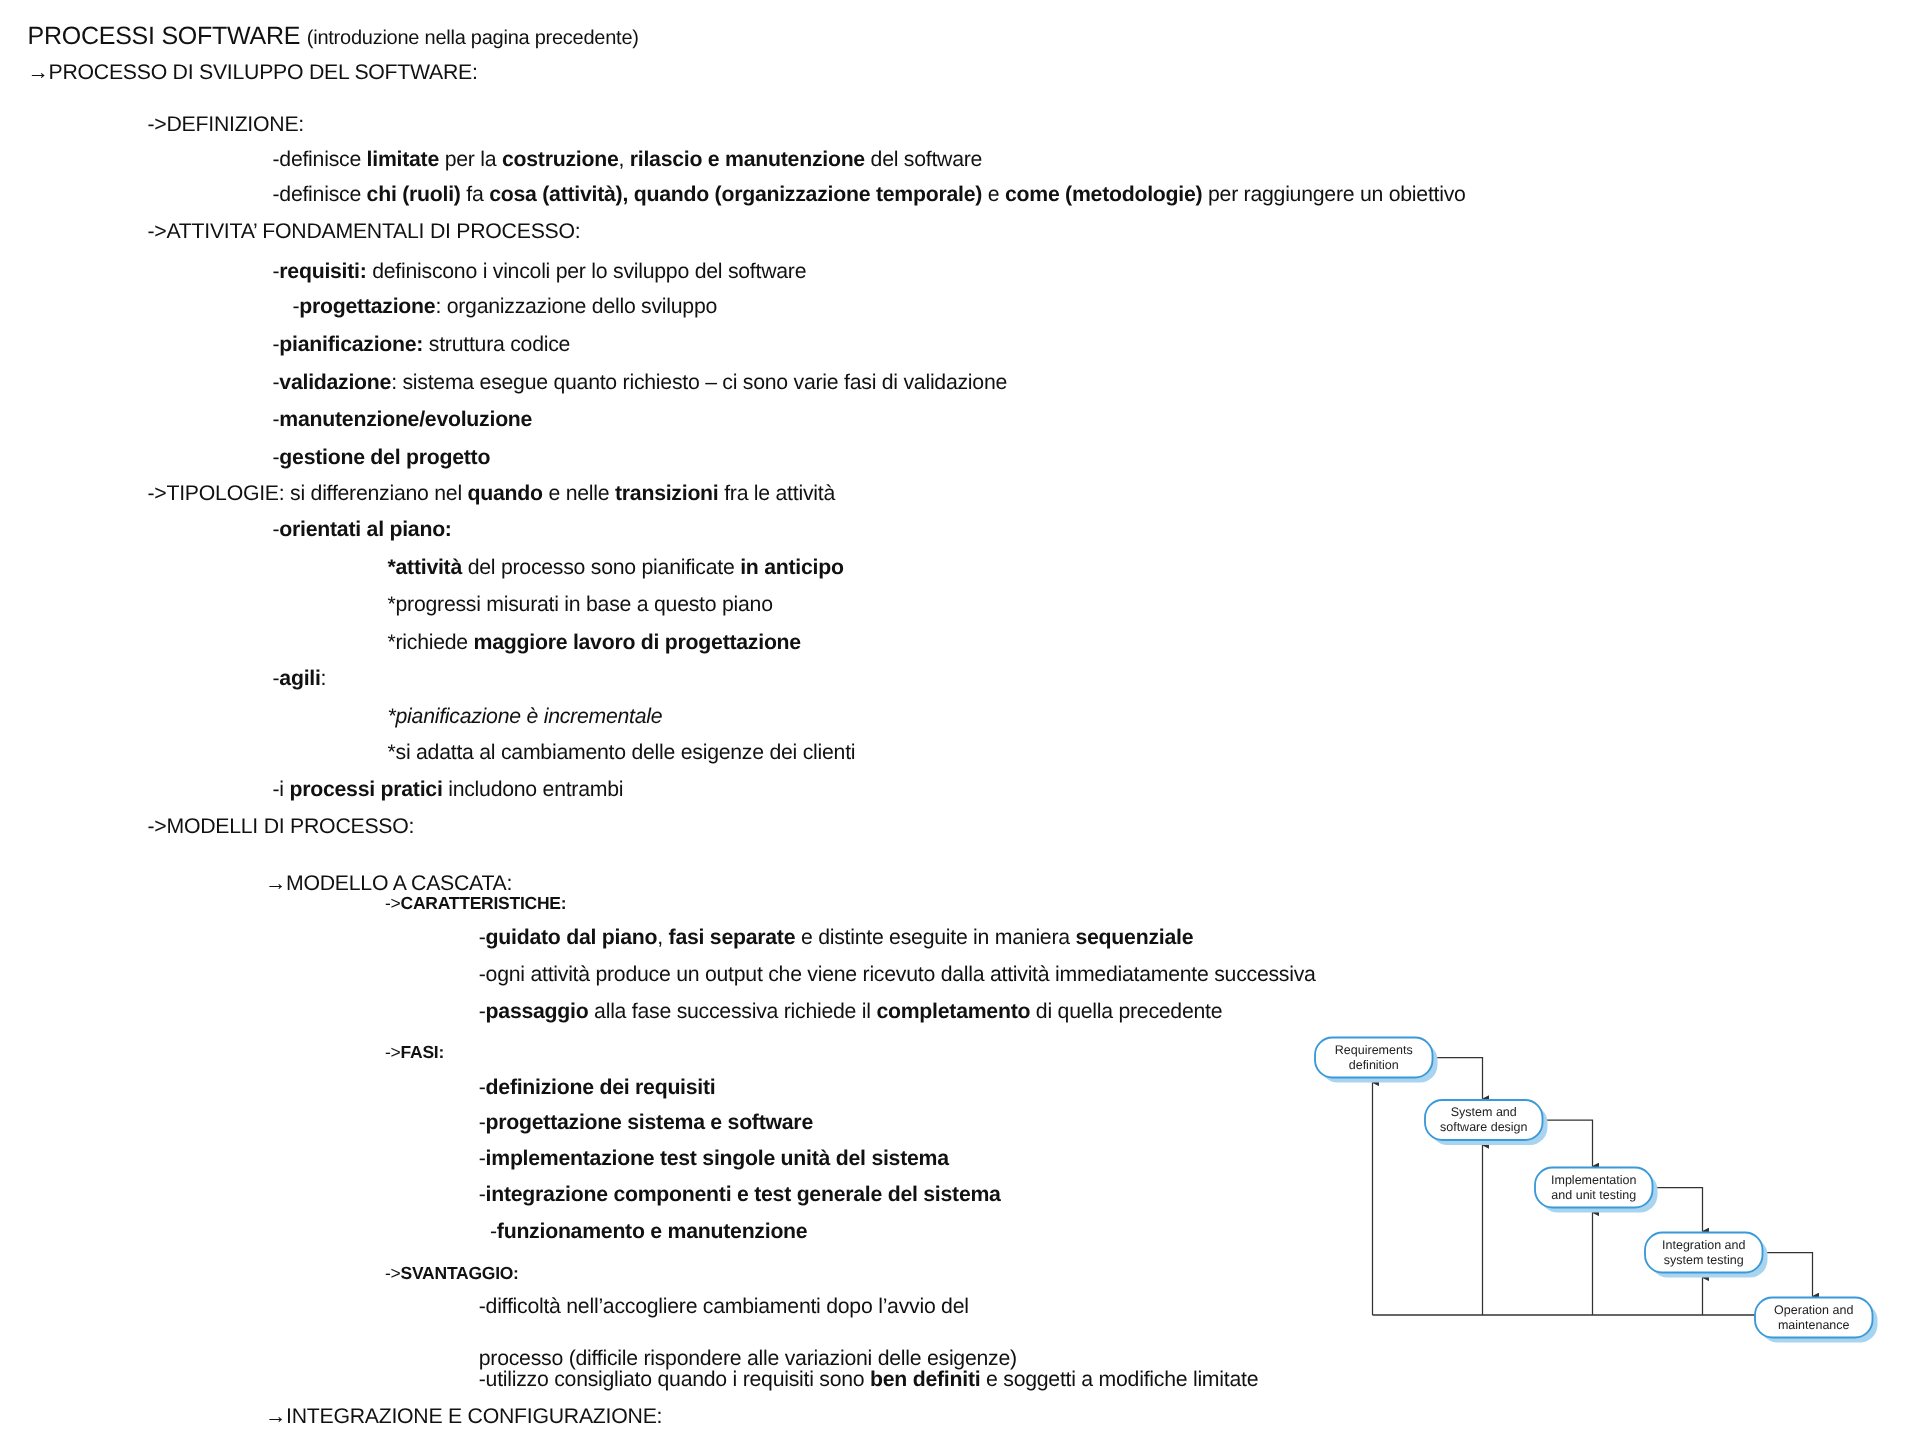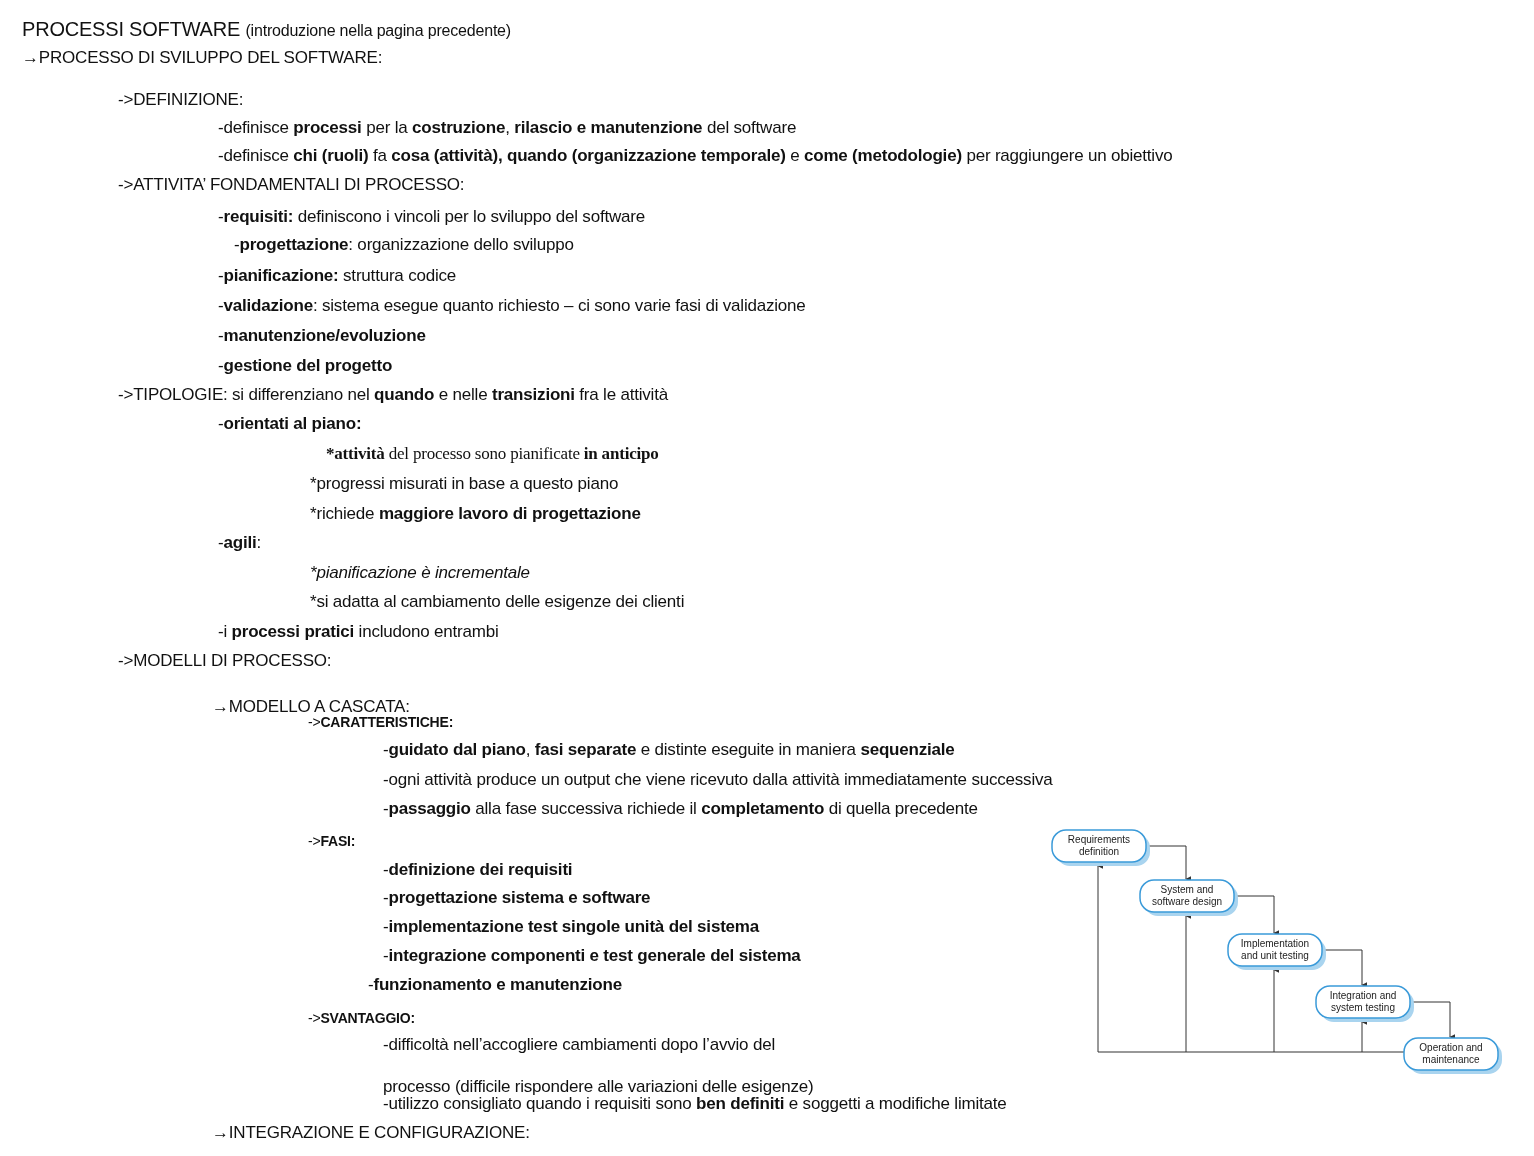--- a/index.html
+++ b/index.html
@@ -14,50 +14,50 @@
   #diagram { position: absolute; left: 1040px; top: 820px; width: 470px; height: 260px; }
 </style>
 </head>
 <body>
 
 <div id="doc">
   <div class="ln title" style="left:22px; top:18px;"><span>PROCESSI SOFTWARE</span> <span class="sub">(introduzione nella pagina precedente)</span></div>
   <div class="ln lvl2" style="left:22px; top:47px;"><span>→</span><span>PROCESSO DI SVILUPPO DEL SOFTWARE:</span></div>
   <div id="lines">
       <div class="ln" style="left: 118px; top: 89px;"><span>-&gt;DEFINIZIONE:</span></div>
-      <div class="ln" style="left: 218px; top: 117px;"><span>-definisce </span><b>processi</b><span> per la </span><b>costruzione</b><span>, </span><b>rilascio e manutenzione</b><span> del software</span></div>
+      <div class="ln" style="left: 218px; top: 117px;"><span>-definisce </span><b>limitate</b><span> per la </span><b>costruzione</b><span>, </span><b>rilascio e manutenzione</b><span> del software</span></div>
       <div class="ln" style="left: 218px; top: 145px;"><span>-definisce </span><b>chi (ruoli)</b><span> fa </span><b>cosa (attività), quando (organizzazione temporale)</b><span> e </span><b>come (metodologie)</b><span> per raggiungere un obiettivo</span></div>
       <div class="ln" style="left: 118px; top: 174px;"><span>-&gt;ATTIVITA’ FONDAMENTALI DI PROCESSO:</span></div>
       <div class="ln" style="left: 218px; top: 206px;"><span>-</span><b>requisiti:</b><span> definiscono i vincoli per lo sviluppo del software</span></div>
       <div class="ln" style="left: 218px; top: 234px; margin-left: 16px;"><span>-</span><b>progettazione</b><span>: organizzazione dello sviluppo</span></div>
       <div class="ln" style="left: 218px; top: 265px;"><span>-</span><b>pianificazione:</b><span> struttura codice</span></div>
       <div class="ln" style="left: 218px; top: 295px;"><span>-</span><b>validazione</b><span>: sistema esegue quanto richiesto – ci sono varie fasi di validazione</span></div>
       <div class="ln" style="left: 218px; top: 325px;"><span>-</span><b>manutenzione/evoluzione</b></div>
       <div class="ln" style="left: 218px; top: 355px;"><span>-</span><b>gestione del progetto</b></div>
       <div class="ln" style="left: 118px; top: 384px;"><span>-&gt;TIPOLOGIE: si differenziano nel </span><b>quando</b><span> e nelle </span><b>transizioni</b><span> fra le attività</span></div>
       <div class="ln" style="left: 218px; top: 413px;"><span>-</span><b>orientati al piano:</b></div>
-      <div class="ln" style="left: 326px; top: 443px; font-family: Liberation Serif, serif;"><b>*attività</b><span> del processo sono pianificate </span><b>in anticipo</b></div>
+      <div class="ln" style="left: 310px; top: 443px;"><b>*attività</b><span> del processo sono pianificate </span><b>in anticipo</b></div>
       <div class="ln" style="left: 310px; top: 473px;"><span>*progressi misurati in base a questo piano</span></div>
       <div class="ln" style="left: 310px; top: 503px;"><span>*richiede </span><b>maggiore lavoro di progettazione</b></div>
       <div class="ln" style="left: 218px; top: 532px;"><span>-</span><b>agili</b><span>:</span></div>
       <div class="ln" style="left: 310px; top: 562px; font-style: italic;"><span>*pianificazione è incrementale</span></div>
       <div class="ln" style="left: 310px; top: 591px;"><span>*si adatta al cambiamento delle esigenze dei clienti</span></div>
       <div class="ln" style="left: 218px; top: 621px;"><span>-i </span><b>processi pratici</b><span> includono entrambi</span></div>
       <div class="ln" style="left: 118px; top: 650px;"><span>-&gt;MODELLI DI PROCESSO:</span></div>
       <div class="ln" style="left: 212px; top: 696px;"><span>→MODELLO A CASCATA:</span></div>
       <div class="ln small" style="left: 308px; top: 711px;"><span>-&gt;</span><b>CARATTERISTICHE:</b></div>
       <div class="ln" style="left: 383px; top: 739px;"><span>-</span><b>guidato dal piano</b><span>, </span><b>fasi separate</b><span> e distinte eseguite in maniera </span><b>sequenziale</b></div>
       <div class="ln" style="left: 383px; top: 769px;"><span>-ogni attività produce un output che viene ricevuto dalla attività immediatamente successiva</span></div>
       <div class="ln" style="left: 383px; top: 798px;"><span>-</span><b>passaggio</b><span> alla fase successiva richiede il </span><b>completamento</b><span> di quella precedente</span></div>
       <div class="ln small" style="left: 308px; top: 830px;"><span>-&gt;</span><b>FASI:</b></div>
       <div class="ln" style="left: 383px; top: 859px;"><span>-</span><b>definizione dei requisiti</b></div>
       <div class="ln" style="left: 383px; top: 887px;"><span>-</span><b>progettazione sistema e software</b></div>
       <div class="ln" style="left: 383px; top: 916px;"><span>-</span><b>implementazione test singole unità del sistema</b></div>
       <div class="ln" style="left: 383px; top: 945px;"><span>-</span><b>integrazione componenti e test generale del sistema</b></div>
-      <div class="ln" style="left: 368px; top: 974px;"><span>-</span><b>funzionamento e manutenzione</b></div>
+      <div class="ln" style="left: 392px; top: 974px;"><span>-</span><b>funzionamento e manutenzione</b></div>
       <div class="ln small" style="left: 308px; top: 1007px;"><span>-&gt;</span><b>SVANTAGGIO:</b></div>
       <div class="ln" style="left: 383px; top: 1034px;"><span>-difficoltà nell’accogliere cambiamenti dopo l’avvio del</span></div>
       <div class="ln" style="left: 383px; top: 1064px; margin-top: 12px;"><span>processo (difficile rispondere alle variazioni delle esigenze)</span></div>
       <div class="ln" style="left: 383px; top: 1093px;"><span>-utilizzo consigliato quando i requisiti sono </span><b>ben definiti</b><span> e soggetti a modifiche limitate</span></div>
       <div class="ln" style="left: 212px; top: 1122px;"><span>→INTEGRAZIONE E CONFIGURAZIONE:</span></div>
     </div>
 </div>
 
 <svg id="diagram" viewBox="0 0 470 260">
   <defs>

